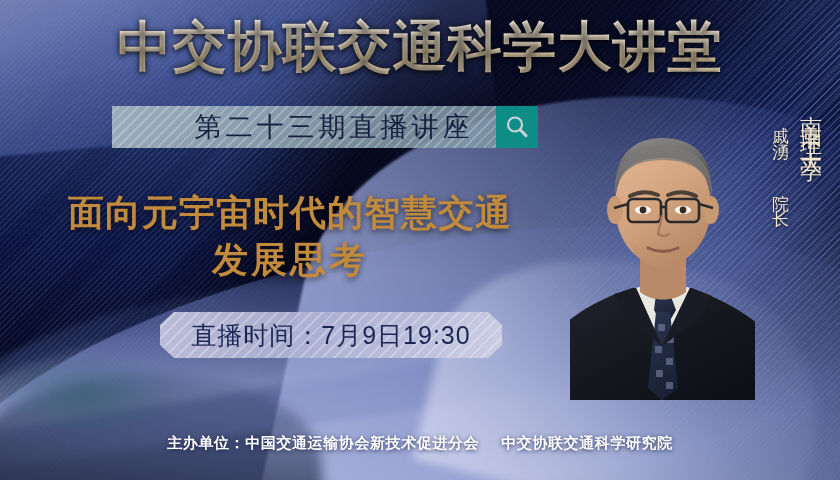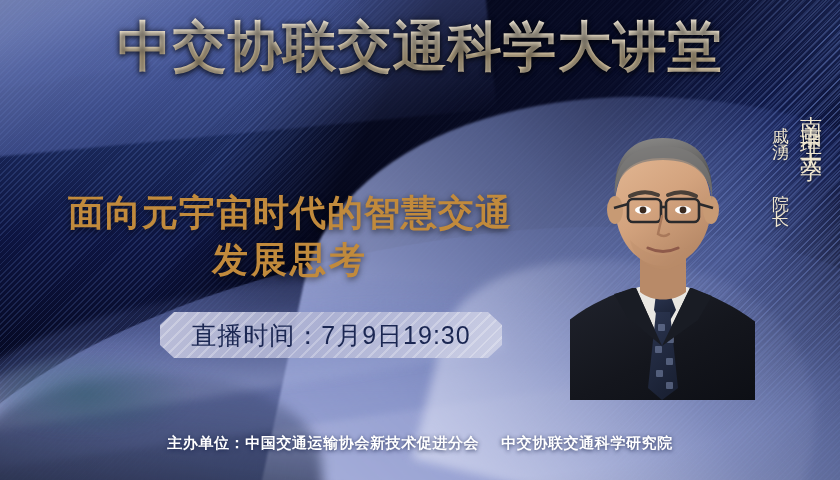--- a/index.html
+++ b/index.html
@@ -344,20 +344,33 @@
   <div class="silk-right"></div>
   <div class="silk-fold1"></div>
   <div class="silk-fold2"></div>
   <div class="silk-hl"></div>
   <div class="silk-dark-bl"></div>
   <div class="teal-wash"></div>
 
   <div class="header-title-shadow">中交协联交通科学大讲堂</div>
   <div class="header-title">中交协联交通科学大讲堂</div>
 
+  <div class="episode-bar">
+    <div class="episode-bar-bg">
+      <span class="episode-text">第二十三期直播讲座</span>
+    </div>
+    <div class="search-box">
+      <span>
+        <svg width="26" height="26" viewBox="0 0 26 26" aria-hidden="true">
+          <circle cx="11" cy="10.5" r="7" fill="none" stroke="#c9d2d6" stroke-width="2.2"></circle>
+          <line x1="16.2" y1="15.8" x2="22" y2="21.6" stroke="#c9d2d6" stroke-width="3" stroke-linecap="round"></line>
+        </svg>
+      </span>
+    </div>
+  </div>
 
   <div class="headline">
     <div class="l1">面向元宇宙时代的智慧交通</div>
     <div class="l2">发展思考</div>
   </div>
 
   <div class="time-pill">
     <span class="time-text">直播时间：7月9日19:30</span>
   </div>
 

